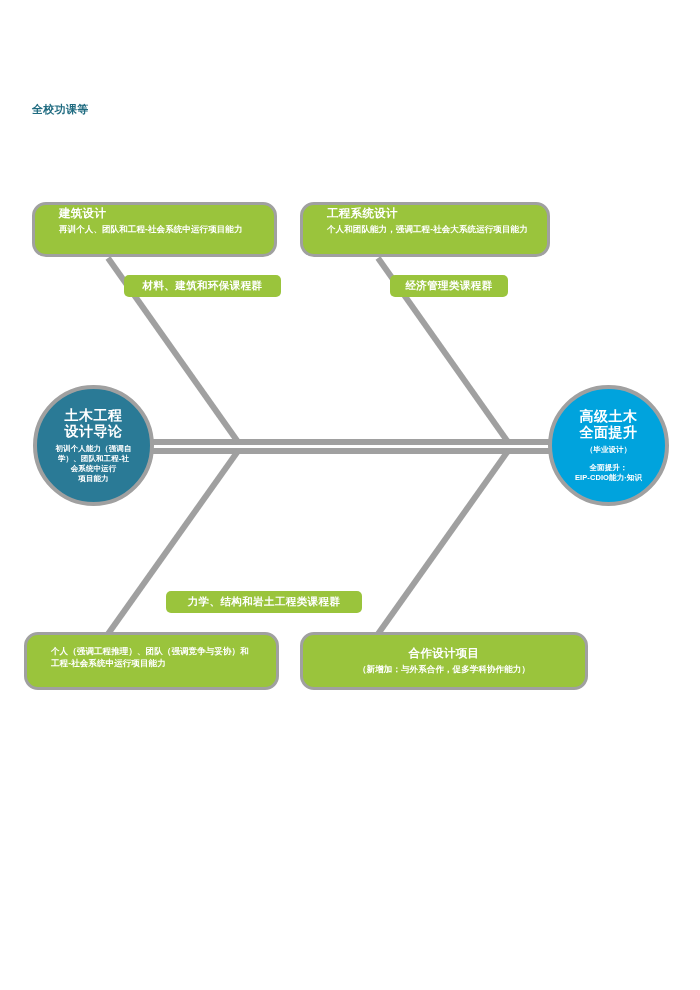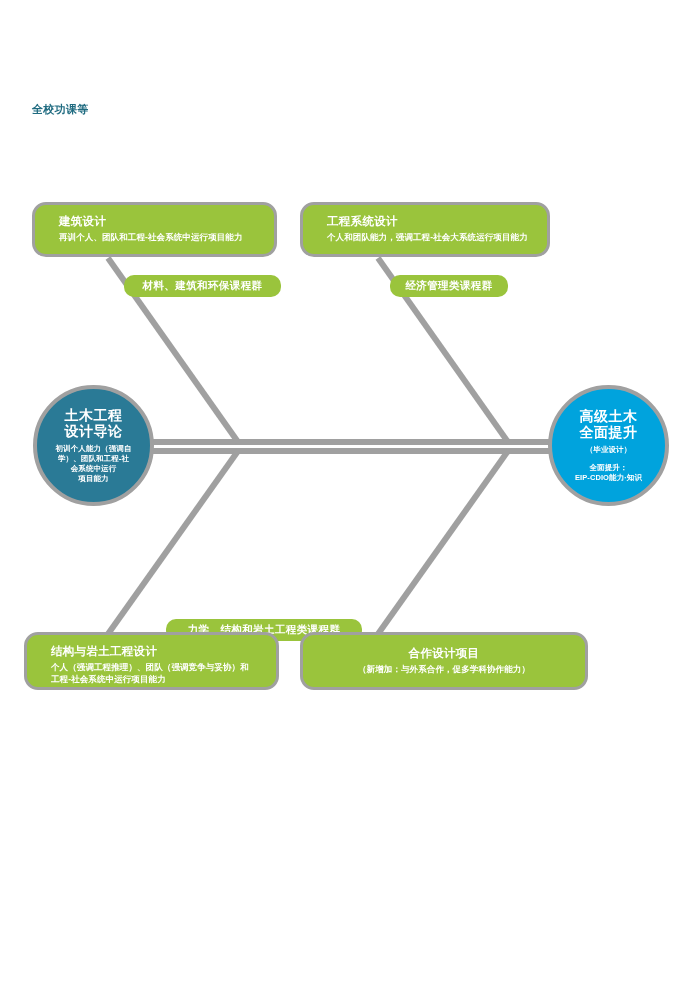--- a/index.html
+++ b/index.html
@@ -27,47 +27,47 @@
   #bones{position:absolute;left:0;top:0;width:700px;height:990px;}
 
   
   .cbox{
     position:absolute;
     background:#9ac43c;
     border:3px solid #a0a0a0;
     border-radius:14px;
     box-sizing:border-box;
     color:#ffffff;
-    padding:9px 12px 8px 24px;
+    padding:1px 12px 8px 24px;
   }
   .cbox .bt{font-size:11.5px;font-weight:bold;line-height:1.35;letter-spacing:0.3px;}
   .cbox .bd{font-size:8.5px;font-weight:bold;line-height:1.45;letter-spacing:0.1px;margin-top:1px;}
   .cbox.center{text-align:center;padding-left:12px;}
 
   #box-arch{left:32px;top:202px;width:245px;height:55px;}
   #box-sys {left:300px;top:202px;width:250px;height:55px;}
   #box-geo {left:24px;top:632px;width:255px;height:58px;padding-top:9px;}
   #box-coop{left:300px;top:632px;width:288px;height:58px;padding-top:11px;}
 
   
   .pill{
     position:absolute;
     background:#9ac43c;
-    border-radius:10px;
+    border-radius:5px;
     color:#ffffff;
     font-size:10.5px;font-weight:bold;
     letter-spacing:0.4px;
     display:flex;align-items:center;justify-content:center;
     box-sizing:border-box;
     padding:0 12px;
     height:22px;
   }
   #pill-mat  {left:124px;top:275px;width:157px;}
   #pill-eco  {left:390px;top:275px;width:118px;text-align:right;}
-  #pill-mech {left:166px;top:591px;width:196px;margin-top:28px;}
+  #pill-mech {left:166px;top:591px;width:196px;}
 
   
   .circ{
     position:absolute;
     border-radius:50%;
     box-sizing:border-box;
     border:4px solid #a0a0a0;
     display:flex;flex-direction:column;
     align-items:center;justify-content:center;
     color:#ffffff;text-align:center;
@@ -141,21 +141,20 @@
 
   <div class="circ" id="circle-adv">
     <div class="ct">高级土木</div>
     <div class="ct">全面提升</div>
     <div class="cd">（毕业设计）</div>
     <div class="cd" style="margin-top:8px">全面提升：</div>
     <div class="cd" style="margin-top:0">EIP-CDIO能力·知识</div>
   </div>
 
   <div class="cbox" id="box-geo">
-    <div class="bt">结构与岩土工程设计</div>
     <div class="bd">个人（强调工程推理）、团队（强调竞争与妥协）和</div>
     <div class="bd" style="margin-top:0">工程-社会系统中运行项目能力</div>
   </div>
 
   <div class="cbox center" id="box-coop">
     <div class="bt">合作设计项目</div>
     <div class="bd">（新增加：与外系合作，促多学科协作能力）</div>
   </div>
 
 </div>

